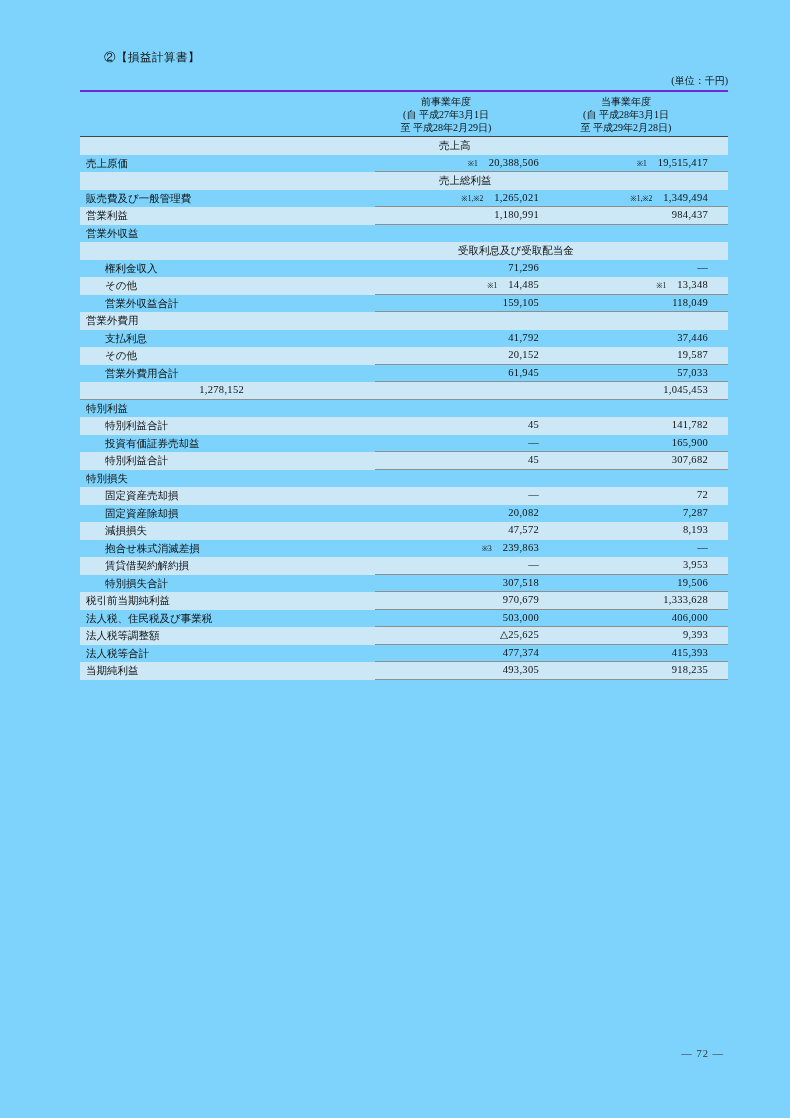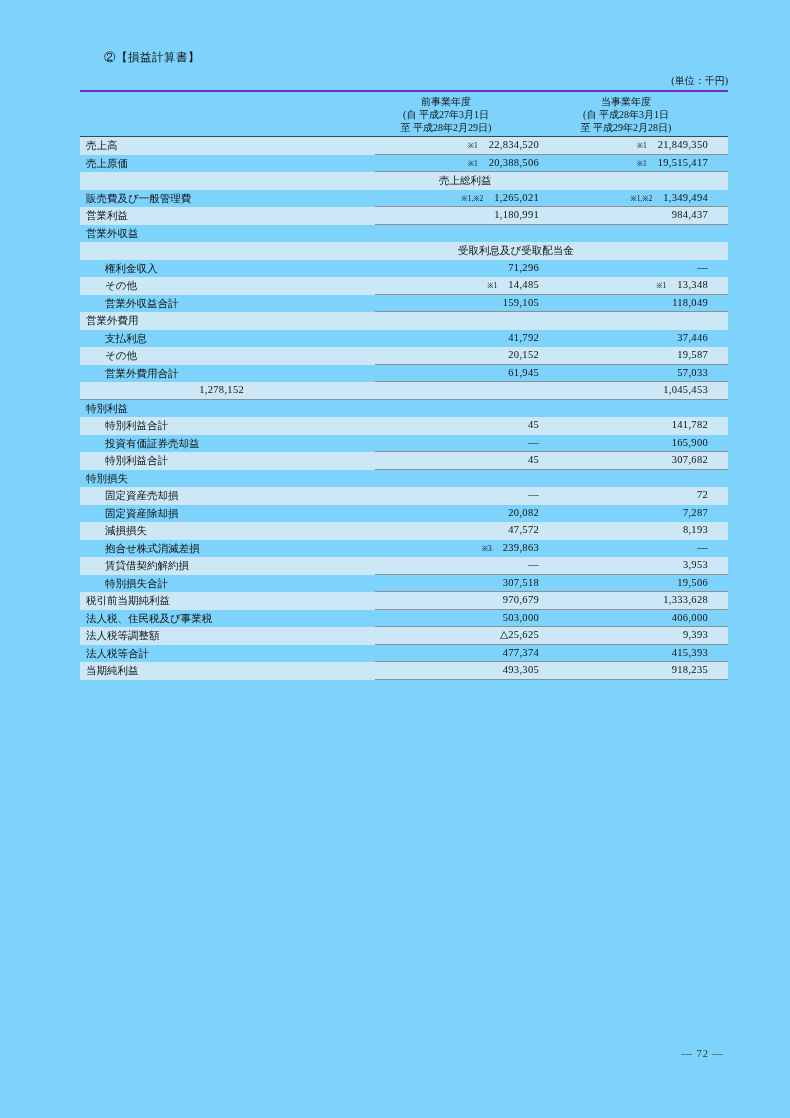--- a/index.html
+++ b/index.html
@@ -48,24 +48,20 @@
       </div>
       <div class="col-head">
         <div>当事業年度</div>
         <div>(自 平成28年3月1日</div>
         <div>至 平成29年2月28日)</div>
       </div>
     </div>
     <div id="rows">
         <div class="fs-row shaded">
           <div class="lab">売上高</div>
-          <div class="nums rule">
-            <div class="cell c1"><span class="mk">※1</span>22,834,520</div>
-            <div class="cell c2"><span class="mk">※1</span>21,849,350</div>
-          </div>
         </div>
         <div class="fs-row">
           <div class="lab">売上原価</div>
           <div class="nums rule">
             <div class="cell c1"><span class="mk">※1</span>20,388,506</div>
             <div class="cell c2"><span class="mk">※1</span>19,515,417</div>
           </div>
         </div>
         <div class="fs-row shaded">
           <div class="lab">売上総利益</div>

